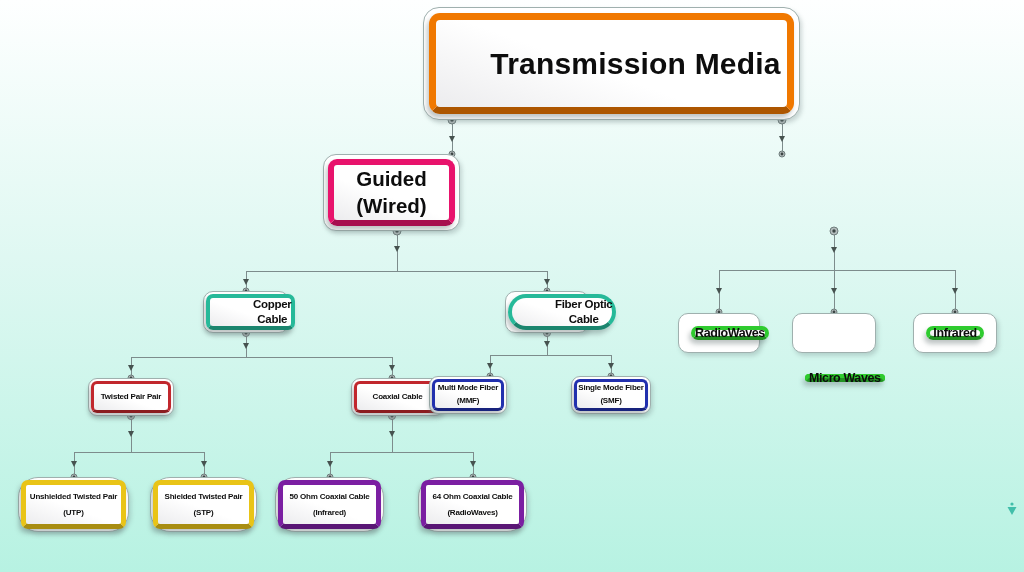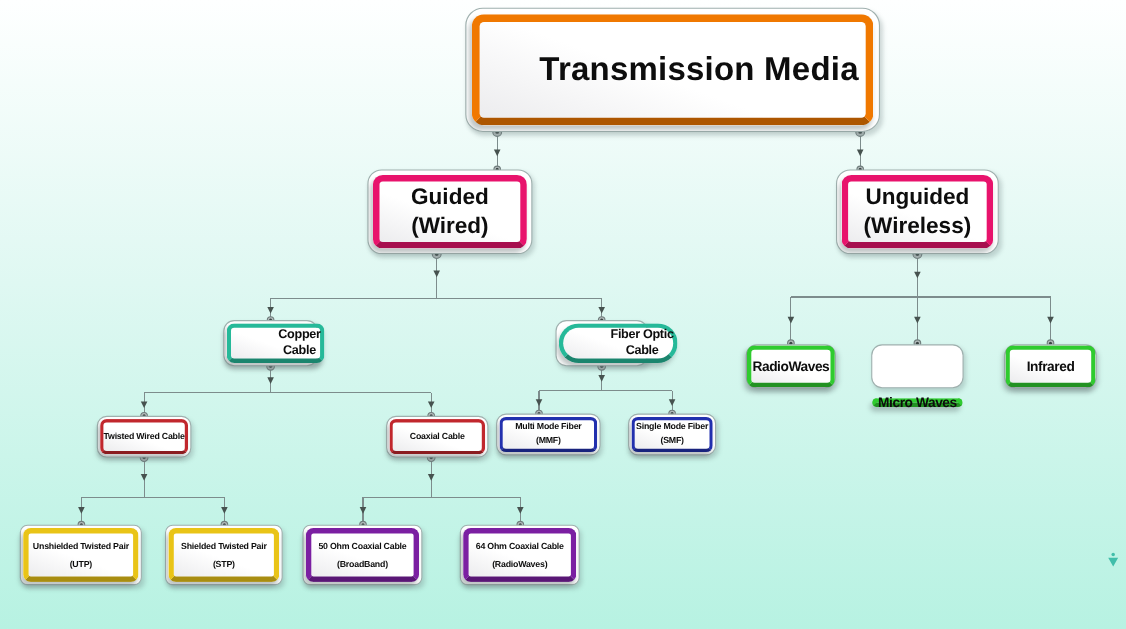--- a/index.html
+++ b/index.html
@@ -33,25 +33,25 @@
     box-sizing:border-box;
   }
   .inner span{display:block;}
   
   .lvl1{border-radius:16px;padding:5px;}
   .lvl1 .inner{border-width:7px;border-radius:11px;font-size:30px;letter-spacing:.2px;}
   .lvl2{border-radius:13px;padding:4px;}
   .lvl2 .inner{border-width:6px;border-radius:9px;font-size:20.5px;line-height:1.3;}
   .lvl3{border-radius:10px;padding:2px;}
   .lvl3 .inner{border-width:4px;border-radius:7px;font-size:11.5px;line-height:1.3;letter-spacing:-.3px;padding-left:43px;}
-  .lvl3w{border-radius:10px;padding:0;}
+  .lvl3w{border-radius:10px;padding:12px;}
   .lvl3w .inner{border-width:4px;border-radius:7px;font-size:12.5px;letter-spacing:-.4px;}
   .lvl4{border-radius:9px;padding:2px;}
   .lvl4 .inner{border-width:3px;border-radius:6px;font-size:8px;line-height:1.6;letter-spacing:-.2px;}
-  .lvl5{border-radius:7px;padding:2px;}
+  .lvl5{border-radius:20px;padding:2px;}
   .lvl5 .inner{border-width:5px;border-radius:7px;font-size:8px;line-height:1.9;letter-spacing:-.2px;}
 </style>
 </head>
 <body>
 
 <div id="stage" style="background: linear-gradient(rgb(254, 255, 255) 0%, rgb(223, 248, 242) 45%, rgb(183, 242, 226) 100%);">
 
   <svg id="connector-svg" viewBox="0 0 1024 572" xmlns="http://www.w3.org/2000/svg">
     <g id="conn-lines" stroke="#7D8C8C" stroke-width="1" fill="none" shape-rendering="crispEdges">
       <path d="M452,120 V154"></path>
@@ -160,33 +160,27 @@
       <path d="M1007.5,507 h9 l-4.5,8 z" fill="#2BB5A0"></path>
     </g>
   </svg>
 
   <div class="node lvl1" style="left:423px;top:7px;width:377px;height:113px">
     <div class="inner" style="border-color: rgb(240, 120, 0) rgb(240, 120, 0) color-mix(in srgb, rgb(240, 120, 0) 72%, black); padding-left: 48px;">
       <span>Transmission Media</span>
     </div>
   </div>
 
-  <div class="node lvl2" style="left:334px;top:154px;width:150px;height:77px">
+  <div class="node lvl2" style="left:323px;top:154px;width:137px;height:77px">
     <div class="inner" style="border-color: rgb(232, 19, 108) rgb(232, 19, 108) color-mix(in srgb, rgb(232, 19, 108) 72%, black);">
       <span>Guided</span>
       <span>(Wired)</span>
     </div>
   </div>
 
-  <div class="node lvl2" style="left:760px;top:154px;width:148px;height:77px">
-    <div class="inner" style="border-color: rgb(232, 19, 108) rgb(232, 19, 108) color-mix(in srgb, rgb(232, 19, 108) 72%, black);">
-      <span>Unguided</span>
-      <span>(Wireless)</span>
-    </div>
-  </div>
 
   <div class="node lvl3" style="left:203px;top:291px;width:86px;height:42px">
     <div class="inner" style="border-color: rgb(38, 185, 153) rgb(38, 185, 153) color-mix(in srgb, rgb(38, 185, 153) 72%, black);">
       <span>Copper</span>
       <span>Cable</span>
     </div>
   </div>
 
   <div class="node lvl3" style="left:505px;top:291px;width:84px;height:42px">
     <div class="inner" style="border-color: rgb(38, 185, 153) rgb(38, 185, 153) color-mix(in srgb, rgb(38, 185, 153) 72%, black); border-radius: 18px;">
@@ -208,31 +202,31 @@
   </div>
 
   <div class="node lvl3w" style="left:913px;top:313px;width:84px;height:40px">
     <div class="inner" style="border-color: rgb(47, 203, 47) rgb(47, 203, 47) color-mix(in srgb, rgb(47, 203, 47) 72%, black);">
       <span>Infrared</span>
     </div>
   </div>
 
   <div class="node lvl4" style="left:88px;top:378px;width:86px;height:38px">
     <div class="inner" style="border-color: rgb(193, 39, 45) rgb(193, 39, 45) color-mix(in srgb, rgb(193, 39, 45) 72%, black);">
-      <span>Twisted Wired Cable</span>
+      <span>Twisted Pair Pair</span>
     </div>
   </div>
 
   <div class="node lvl4" style="left:351px;top:378px;width:93px;height:38px">
     <div class="inner" style="border-color: rgb(193, 39, 45) rgb(193, 39, 45) color-mix(in srgb, rgb(193, 39, 45) 72%, black);">
       <span>Coaxial Cable</span>
     </div>
   </div>
 
-  <div class="node lvl4" style="left:451px;top:376px;width:95px;height:38px">
+  <div class="node lvl4" style="left:429px;top:376px;width:78px;height:38px">
     <div class="inner" style="border-color: rgb(34, 48, 174) rgb(34, 48, 174) color-mix(in srgb, rgb(34, 48, 174) 72%, black);">
       <span>Multi Mode Fiber</span>
       <span>(MMF)</span>
     </div>
   </div>
 
   <div class="node lvl4" style="left:571px;top:376px;width:80px;height:38px">
     <div class="inner" style="border-color: rgb(34, 48, 174) rgb(34, 48, 174) color-mix(in srgb, rgb(34, 48, 174) 72%, black);">
       <span>Single Mode Fiber</span>
       <span>(SMF)</span>
@@ -249,21 +243,21 @@
   <div class="node lvl5" style="left:150px;top:477px;width:107px;height:55px">
     <div class="inner" style="border-color: rgb(233, 196, 23) rgb(233, 196, 23) color-mix(in srgb, rgb(233, 196, 23) 72%, black);">
       <span>Shielded Twisted Pair</span>
       <span>(STP)</span>
     </div>
   </div>
 
   <div class="node lvl5" style="left:275px;top:477px;width:109px;height:55px">
     <div class="inner" style="border-color: rgb(123, 31, 162) rgb(123, 31, 162) color-mix(in srgb, rgb(123, 31, 162) 72%, black); justify-content: center;">
       <span>50 Ohm Coaxial Cable</span>
-      <span>(BroadBand)</span>
+      <span>(Infrared)</span>
     </div>
   </div>
 
   <div class="node lvl5" style="left:418px;top:477px;width:109px;height:55px">
     <div class="inner" style="border-color: rgb(123, 31, 162) rgb(123, 31, 162) color-mix(in srgb, rgb(123, 31, 162) 72%, black);">
       <span>64 Ohm Coaxial Cable</span>
       <span>(RadioWaves)</span>
     </div>
   </div>
 

